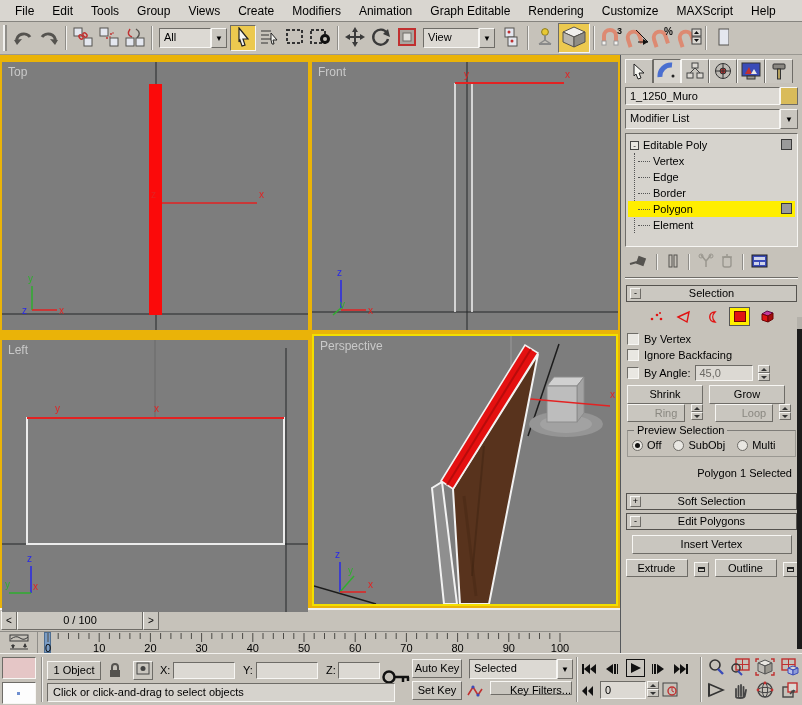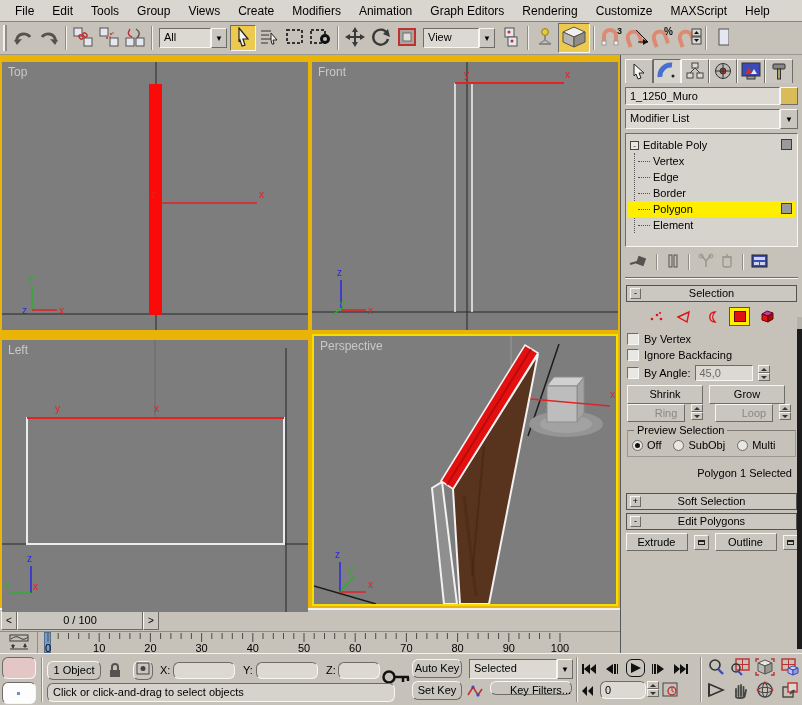--- a/index.html
+++ b/index.html
@@ -84,49 +84,49 @@
   .btn { border:1px solid; border-color:#f7f6f3 #6e6c67 #6e6c67 #f7f6f3; background:#c9c6bf; text-align:center; }
   .btn.disabled { color:#8a8881;padding-left:20px; }
   #shrink-row, #ring-row { display:flex; gap:6px; margin:0 2px; }
   #preview-box { border:1px solid #9a9892; border-top-color:#7e7c78; margin:8px 2px 4px 2px; padding:8px 4px 5px 4px; position:relative; }
   #preview-box legend { position:absolute; top:-7px; left:6px; background:#c6c2ba; padding:0 3px; }
   .radio-row { display:flex; align-items:center; gap:4px; }
   .rad { width:11px; height:11px; border-radius:50%; background:#e9e7e2; border:1px solid #6e6c67; position:relative; }
   .rad.on::after { content:""; position:absolute; left:2px; top:2px; width:5px; height:5px; border-radius:50%; background:#111; }
   #sel-status { text-align:right; padding-right:6px; margin:10px 0 14px 0; }
   #iv-btn { display:block; width:160px; height:19px; margin:5px auto; line-height:17px; }
-  #ep-row { display:flex; justify-content:center; gap:6px; align-items:center; margin-top:3px; }
+  #ep-row { display:flex; justify-content:center; gap:6px; align-items:flex-end; margin-top:3px; }
   .mini-sq { width:15px; height:15px; display:flex; align-items:center; justify-content:center; }
   .mini-sq i { width:7px; height:5px; border:1px solid #222; border-top-width:2px; display:block; }
   #cp-scroll { position:absolute; right:0; top:262px; bottom:4px; width:5px; background:#1c1c1c; }
   #cp-scroll .thumb { width:5px; height:12px; background:#b4b1aa; }
 
   
   #bottombar { position:relative; height:52px; background:#c6c2ba; border-top:1px solid #f2f1ee; }
-  .abs { position:absolute;border-radius:6px; }
+  .abs { position:absolute; }
   #prompt { padding:2px 5px; background:#d6d3cd; white-space:nowrap; overflow:hidden; }
   .pb { display:flex; align-items:center; justify-content:center; }
   .navbtn { width:22px; height:20px; display:flex; align-items:center; justify-content:center; }
   .vline { position:absolute; top:3px; bottom:3px; border-left:1px solid #8f8d88; border-right:1px solid #f2f1ee; }
 </style>
 </head>
 <body>
 
 <div id="root">
 
   <div id="menubar">
     <span class="mi">File</span>
     <span class="mi">Edit</span>
     <span class="mi">Tools</span>
     <span class="mi">Group</span>
     <span class="mi">Views</span>
     <span class="mi">Create</span>
     <span class="mi">Modifiers</span>
     <span class="mi">Animation</span>
-    <span class="mi">Graph Editors</span>
+    <span class="mi">Graph Editable</span>
     <span class="mi">Rendering</span>
     <span class="mi">Customize</span>
     <span class="mi">MAXScript</span>
     <span class="mi">Help</span>
   </div>
 
   <div id="toolbar">
     <div class="grip"></div>
     <div class="tbtn">
         <span><svg width="20" height="18">
@@ -691,20 +691,21 @@
 
       <div class="rollout-hdr">
         <span class="pm">+</span>
         <span>Soft Selection</span>
       </div>
       <div class="rollout-hdr">
         <span class="pm">-</span>
         <span>Edit Polygons</span>
       </div>
 
+      <div class="btn" id="iv-btn">Insert Vertex</div>
       <div id="ep-row">
         <div class="btn" style="width:62px;height:18px;line-height:16px;">Extrude</div>
         <span class="btn mini-sq">
             <i></i>
           </span>
         <div class="btn" style="width:62px;height:18px;line-height:16px;">Outline</div>
         <span class="btn mini-sq">
             <i></i>
           </span>
       </div>

